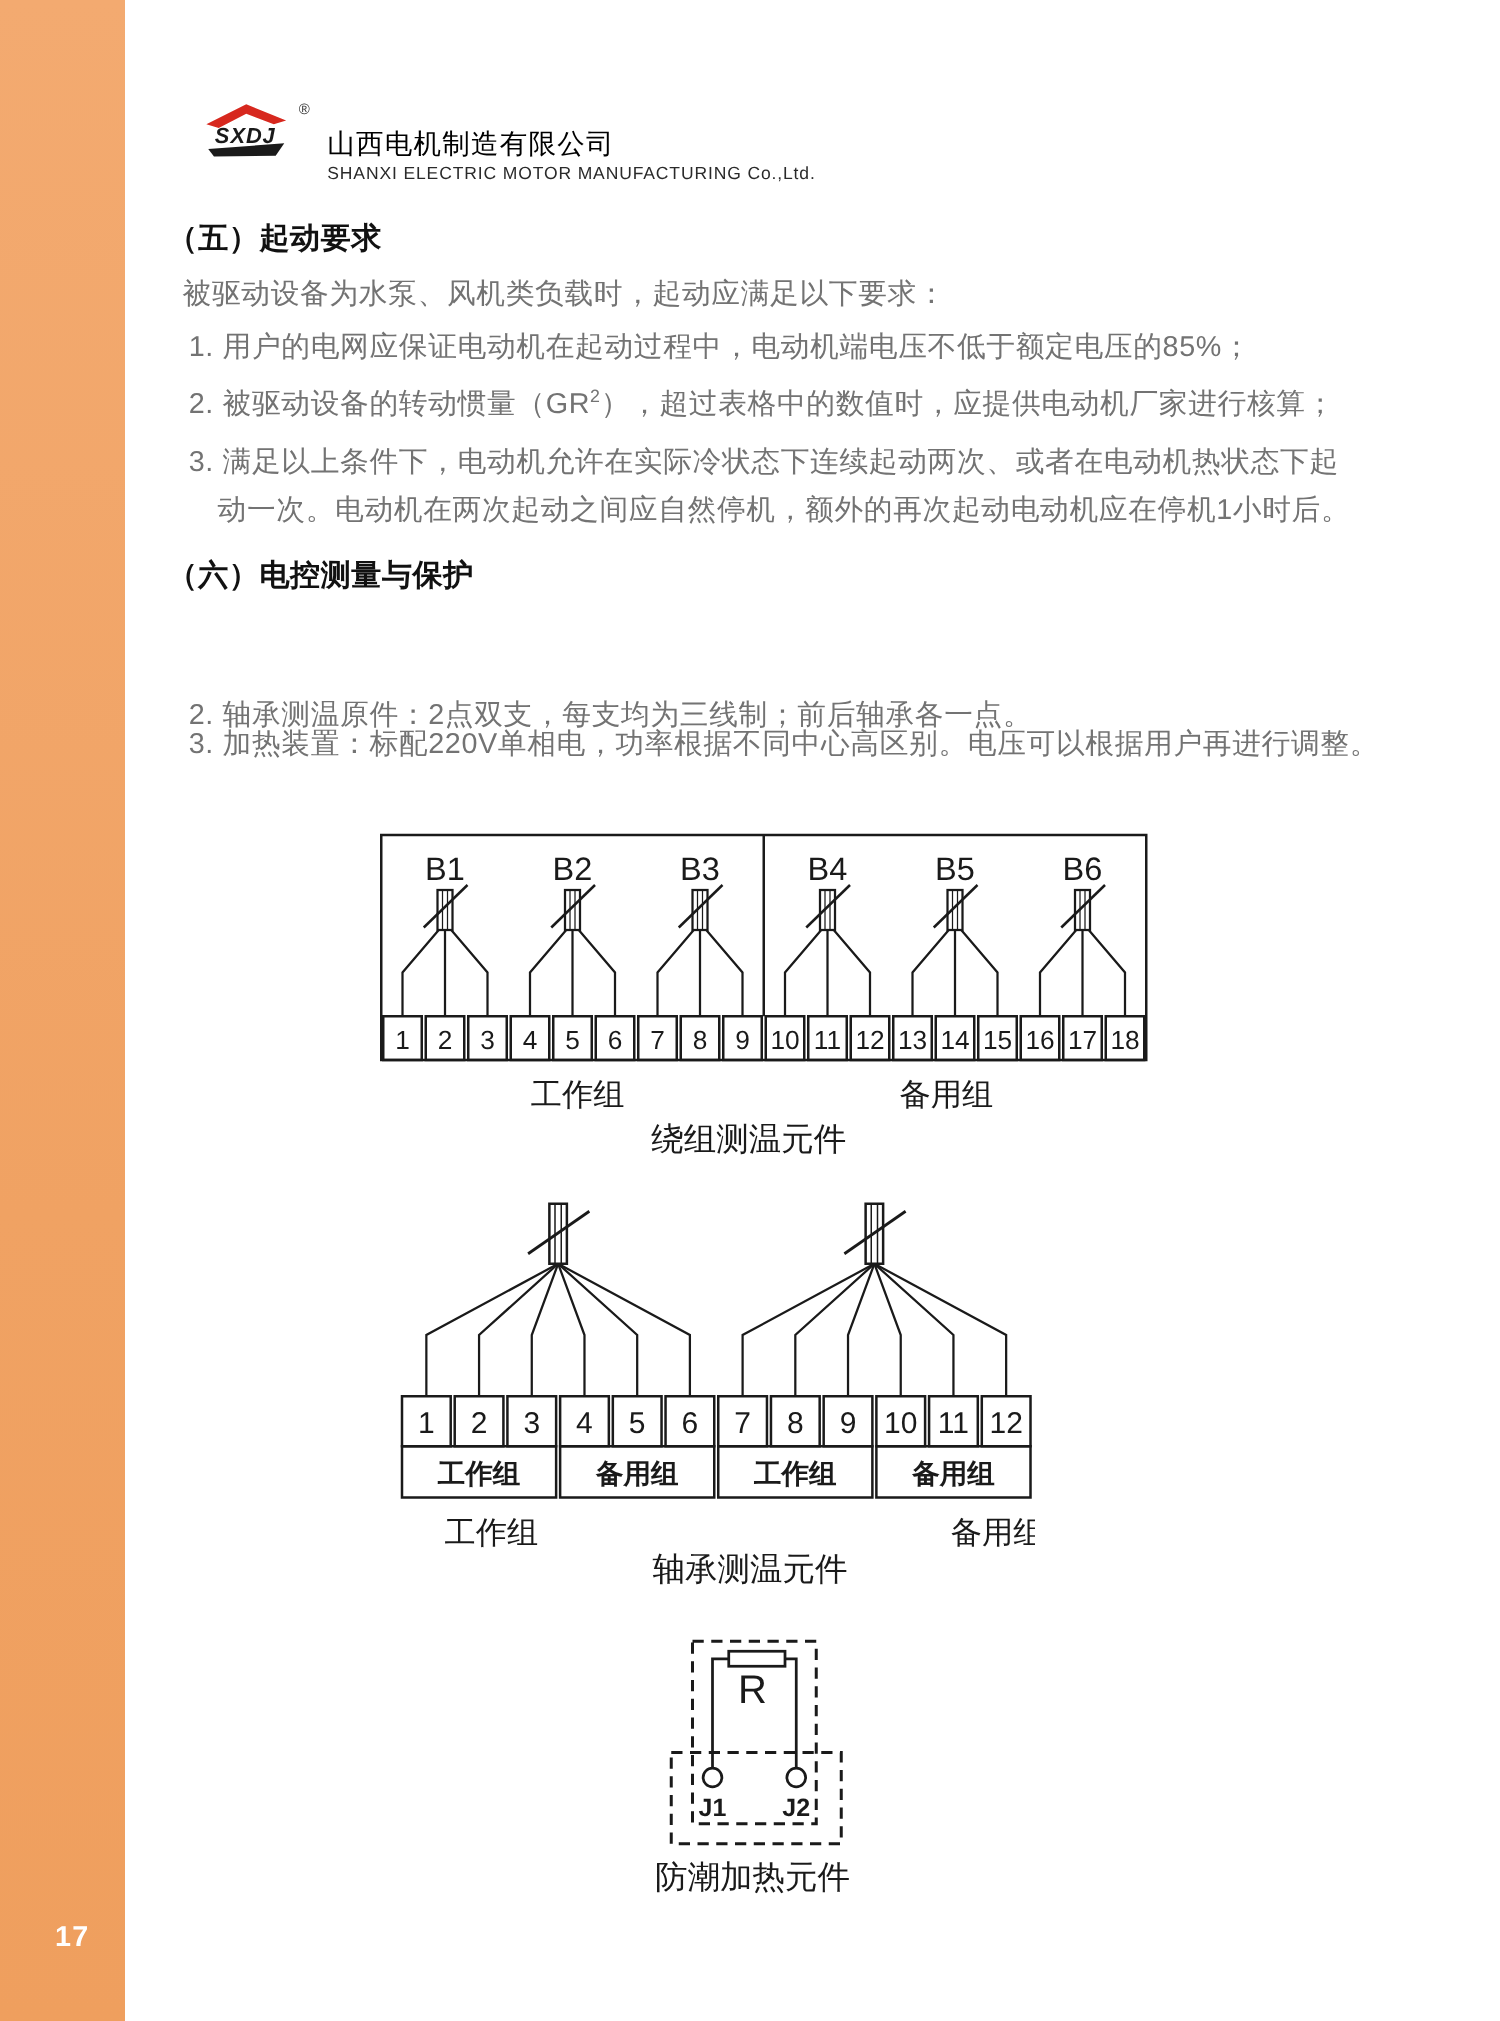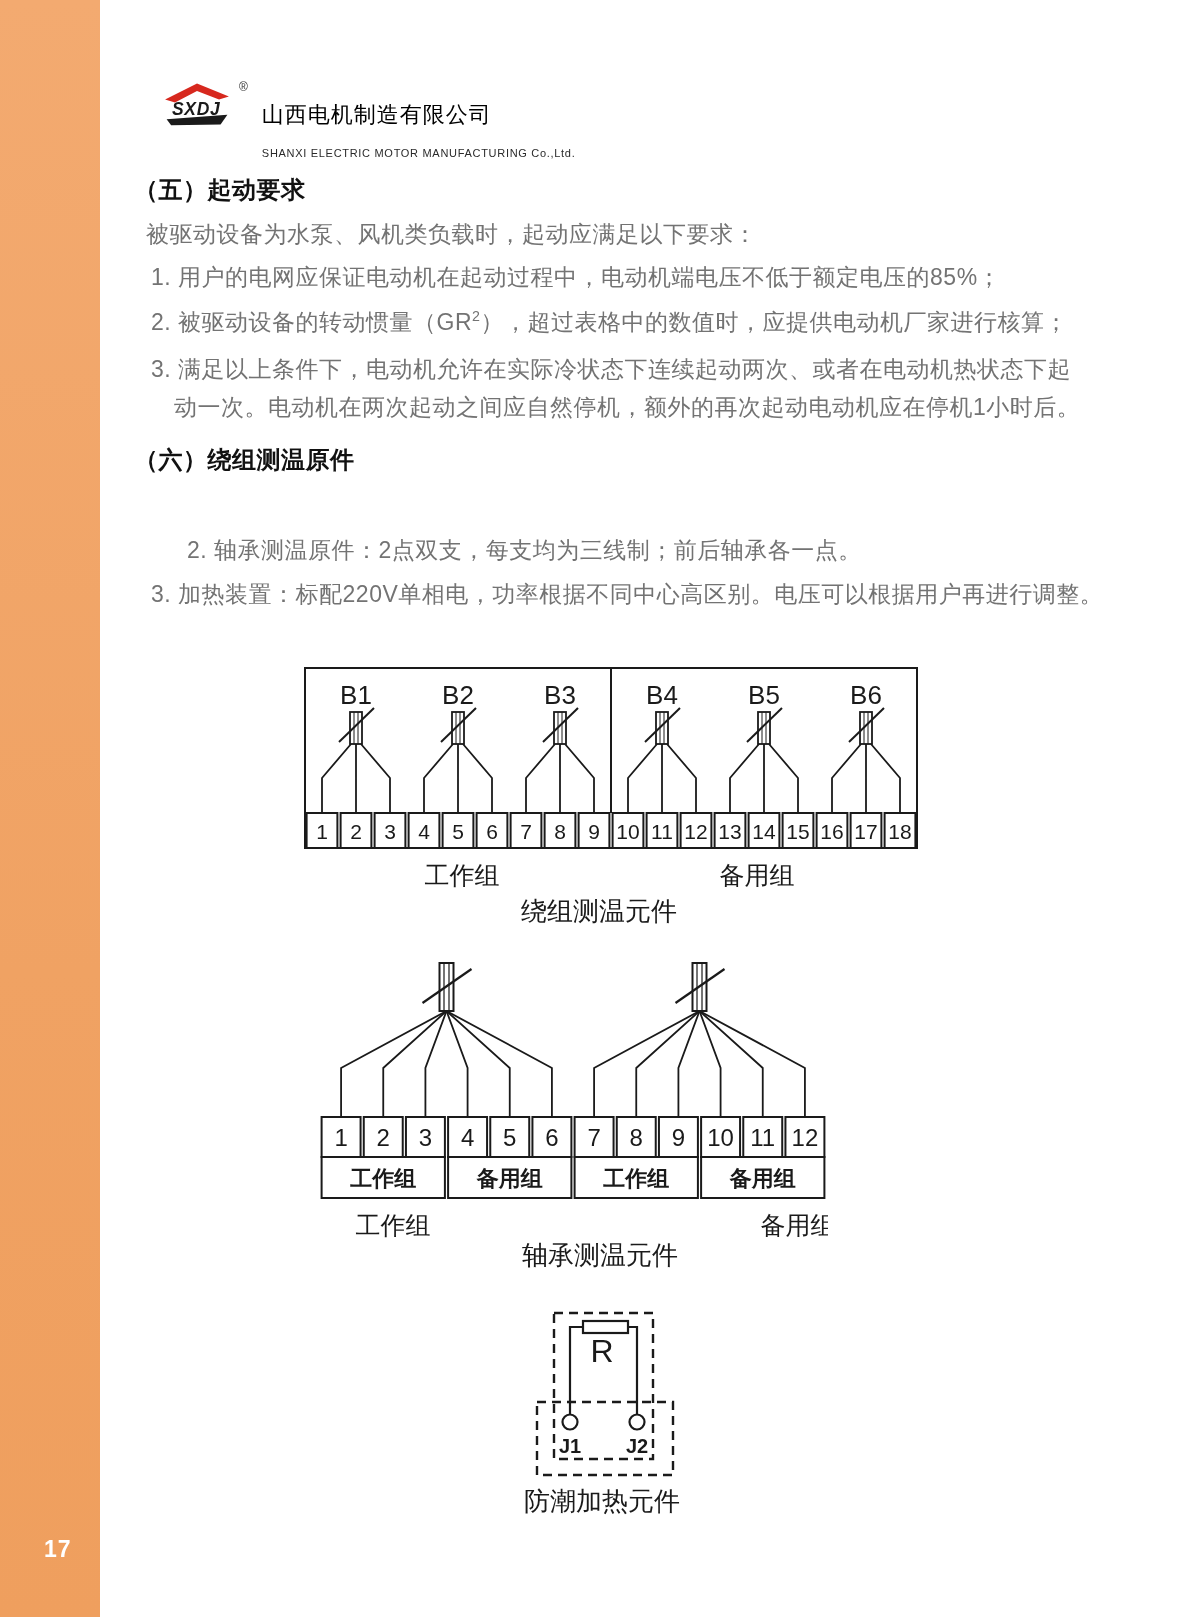--- a/index.html
+++ b/index.html
@@ -6,21 +6,21 @@
   .page{position:relative;width:1200px;height:1617px;background:#fff;overflow:hidden;
         font-family:"Liberation Sans",sans-serif;color:#1f1f1f;}
   .sidebar{position:absolute;left:0;top:0;width:100px;height:1617px;
            background:linear-gradient(180deg,#f3aa70 0%,#f0a263 60%,#ef9f5e 100%);}
   .pagenum{position:absolute;left:44px;top:1536px;color:#ffffff;font-size:23px;font-weight:bold;letter-spacing:1px;}
   .logo{position:absolute;left:159px;top:80px;display:flex;align-items:flex-start;}
   .logo-mark{width:76px;height:48px;}
   .logo-reg{font-size:12px;color:#333;margin:0 8px 0 4px;}
   .logo-names{margin-left:6px;}
   .logo-cn{font-size:22px;color:#000;letter-spacing:1px;line-height:1.1;margin-top:23px;}
-  .logo-en{font-size:11px;color:#2a2a2a;letter-spacing:0.7px;margin-top:20px;}
+  .logo-en{font-size:14px;color:#2a2a2a;letter-spacing:0.7px;margin-top:3px;}
   .t{position:absolute;white-space:nowrap;font-size:23px;color:#737373;letter-spacing:0.5px;}
   .hd{font-weight:bold;font-size:24px;color:#111;}
   sup{font-size:0.62em;}
   .diag{position:absolute;}
   svg text{font-family:"Liberation Sans",sans-serif;fill:#1a1a1a;}
 </style>
 </head>
 <body>
 
 <div class="page">
@@ -40,22 +40,22 @@
     </div>
   </div>
 
   <div class="t hd" style="left:134px;top:174px;">（五）起动要求</div>
   <div class="t" style="left:146px;top:219px;">被驱动设备为水泵、风机类负载时，起动应满足以下要求：</div>
   <div class="t" style="left:151px;top:262px;">1. 用户的电网应保证电动机在起动过程中，电动机端电压不低于额定电压的85%；</div>
   <div class="t" style="left:151px;top:307px;"><span>2. 被驱动设备的转动惯量（GR</span><sup>2</sup><span>），超过表格中的数值时，应提供电动机厂家进行核算；</span></div>
   <div class="t" style="left:151px;top:354px;">3. 满足以上条件下，电动机允许在实际冷状态下连续起动两次、或者在电动机热状态下起</div>
   <div class="t" style="left:174px;top:392px;">动一次。电动机在两次起动之间应自然停机，额外的再次起动电动机应在停机1小时后。</div>
 
-  <div class="t hd" style="left:134px;top:444px;">（六）绕组测温原件</div>
-  <div class="t" style="left:151px;top:535px;margin-left:36px;">2. 轴承测温原件：2点双支，每支均为三线制；前后轴承各一点。</div>
+  <div class="t hd" style="left:134px;top:444px;">（六）电控测量与保护</div>
+  <div class="t" style="left:151px;top:556px;">2. 轴承测温原件：2点双支，每支均为三线制；前后轴承各一点。</div>
   <div class="t" style="left:151px;top:579px;text-align:right;">3. 加热装置：标配220V单相电，功率根据不同中心高区别。电压可以根据用户再进行调整。</div>
 
   <div class="diag" style="left:303px;top:664px;width:616px;height:270px;">
     <svg width="616" height="270" viewBox="0 0 616 270">
       <rect x="2" y="4" width="612" height="180" fill="none" stroke="#1a1a1a" stroke-width="2"></rect>
       <line x1="308" y1="4" x2="308" y2="149" stroke="#1a1a1a" stroke-width="2"></line>
       <g>
           <rect x="3.6" y="149" width="30.8" height="35" fill="none" stroke="#1a1a1a" stroke-width="2"></rect>
           <text x="19" y="175" font-size="21" text-anchor="middle">1</text>
           <rect x="37.6" y="149" width="30.8" height="35" fill="none" stroke="#1a1a1a" stroke-width="2"></rect>

